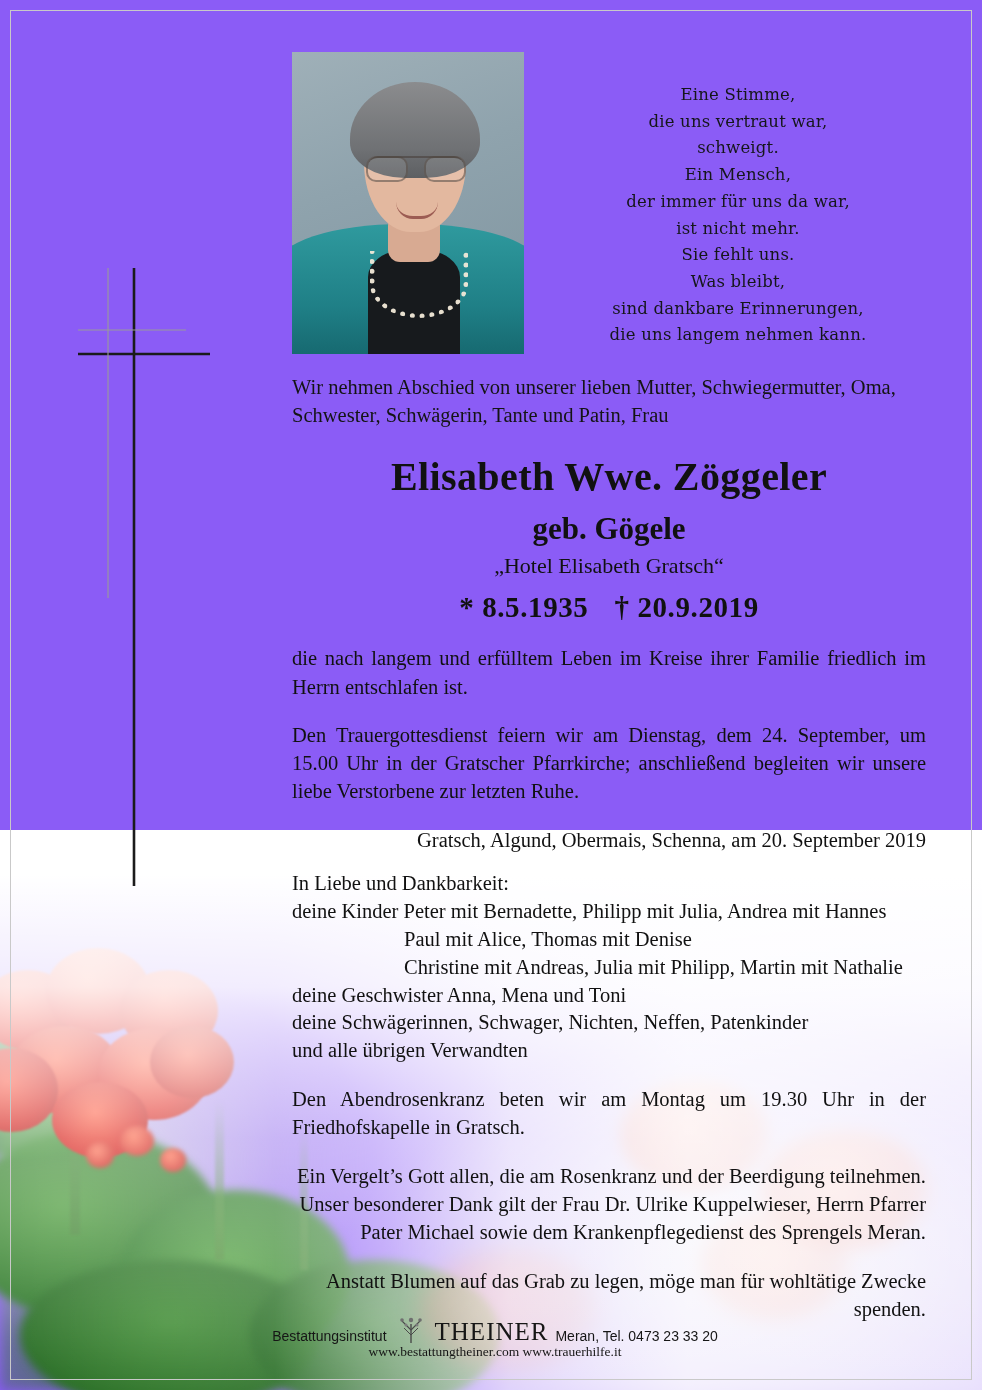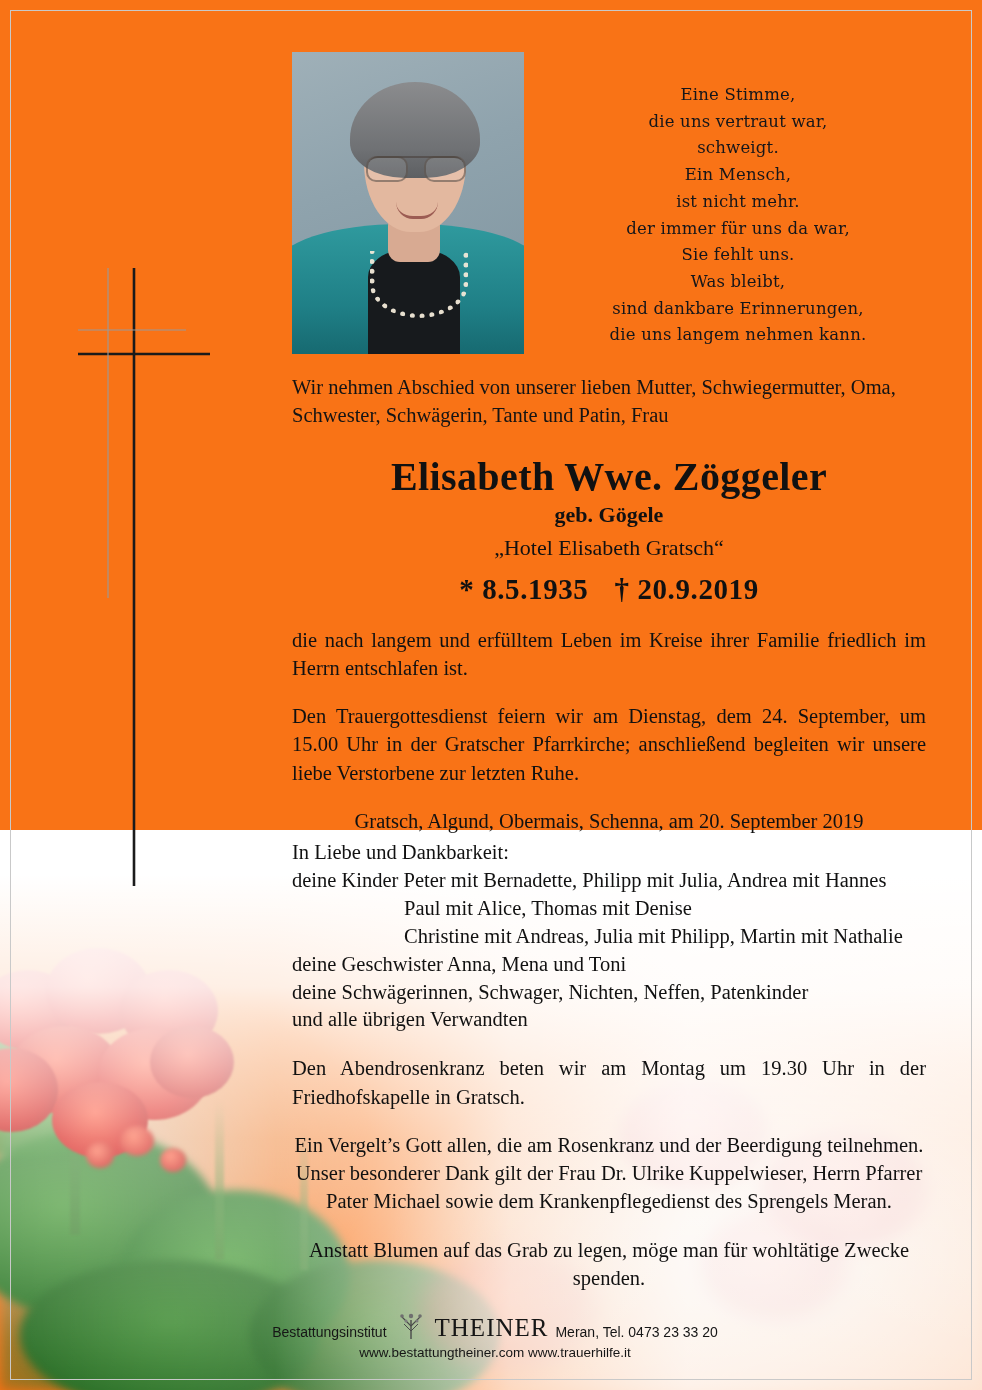--- a/index.html
+++ b/index.html
@@ -13,21 +13,21 @@
     font-family: "Liberation Serif", serif;
     color: #111111;
     overflow: hidden;
   }
 
   .card {
     position: relative;
     width: 982px;
     height: 1390px;
     box-sizing: border-box;
-    background: #f97316;
+    background: #8b5cf6;
     overflow: hidden;
   }
 
   
   .card-border {
     position: absolute;
     left: 10px;
     top: 10px;
     right: 10px;
     bottom: 10px;
@@ -200,49 +200,49 @@
     text-align: center;
     margin-top: 26px;
   }
   .name-main {
     font-size: 40px;
     font-weight: bold;
     letter-spacing: .4px;
     line-height: 1.12;
   }
   .name-born {
-    font-size: 22px;
+    font-size: 31px;
     font-weight: bold;
     line-height: 1.2;
-    margin-top: 2px;
+    margin-top: 10px;
   }
   .name-house {
     font-size: 22px;
     margin-top: 6px;
   }
   .dates {
     font-size: 29px;
     font-weight: bold;
     margin-top: 12px;
     letter-spacing: .6px;
   }
   .dates .gap { display: inline-block; width: 26px; }
 
   .para {
     font-size: 20.5px;
     line-height: 1.38;
     margin-top: 20px;
     text-align: justify;
   }
-  .para.left { text-align: center; }
+  .para.left { text-align: right; }
 
   .family {
     font-size: 20.5px;
     line-height: 1.36;
-    margin-top: 4px;
+    margin-top: 16px;
   }
   .family .indent1 { display: block; padding-left: 112px; }
   .family .indent2 { display: block; padding-left: 112px; }
   .family .ln { display: block; }
 
   
   .footer {
     position: absolute;
     left: 8px;
     right: 0;
@@ -259,24 +259,23 @@
     justify-content: center;
     gap: 7px;
   }
   .footer-brand {
     font-family: "Liberation Serif", serif;
     font-size: 25px;
     letter-spacing: 1px;
     line-height: 1;
   }
   .footer-line2 {
-    font-family: Liberation Sans, sans-serif;
+    font-family: Liberation Serif, serif;
     font-size: 13.5px;
     color: #161616;
-    margin-top: 5px;
   }
   .tree-mark {
     width: 34px;
     height: 30px;
     display: inline-block;
     vertical-align: bottom;
   }
 </style>
 </head>
 <body>
@@ -342,22 +341,22 @@
         <div class="glasses"></div>
         <div class="smile"></div>
         <div class="pearls"></div>
       </div>
 
       <div class="poem">
         <span class="ln">Eine Stimme,</span>
         <span class="ln">die uns vertraut war,</span>
         <span class="ln">schweigt.</span>
         <span class="ln">Ein Mensch,</span>
+        <span class="ln">der immer für uns da war,</span>
         <span class="ln">ist nicht mehr.</span>
-        <span class="ln">der immer für uns da war,</span>
         <span class="ln">Sie fehlt uns.</span>
         <span class="ln">Was bleibt,</span>
         <span class="ln">sind dankbare Erinnerungen,</span>
         <span class="ln">die uns langem nehmen kann.</span>
       </div>
 
     </div>
 
     <div class="intro">Wir nehmen Abschied von unserer lieben Mutter, Schwiegermutter, Oma, Schwester, Schwägerin, Tante und Patin, Frau</div>
 

